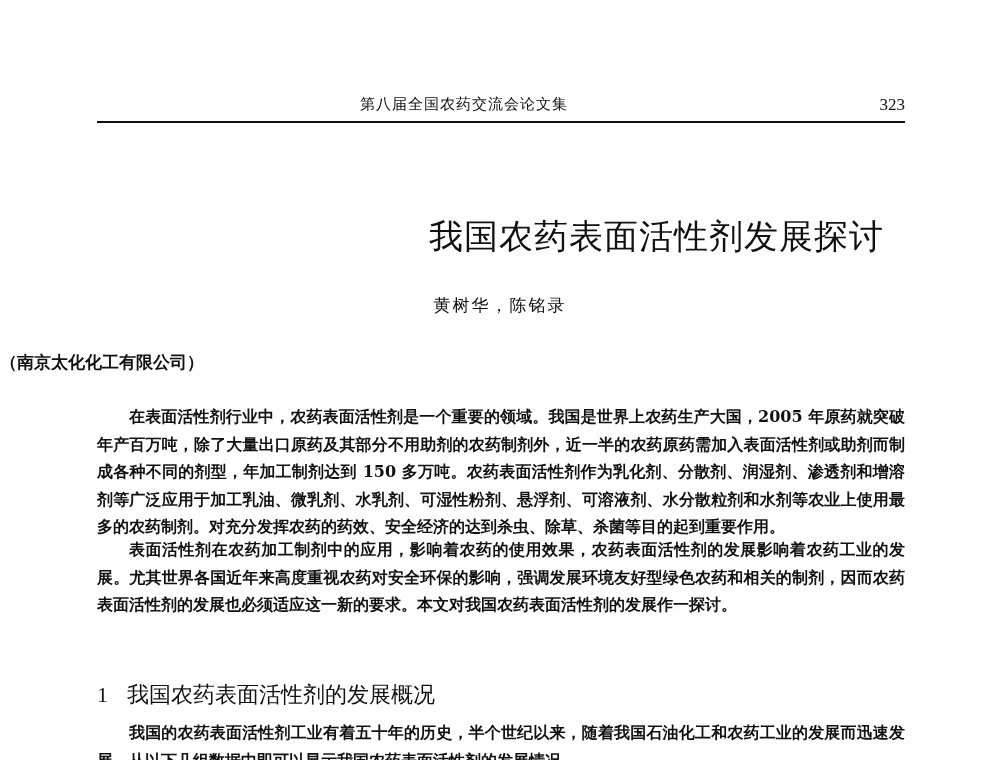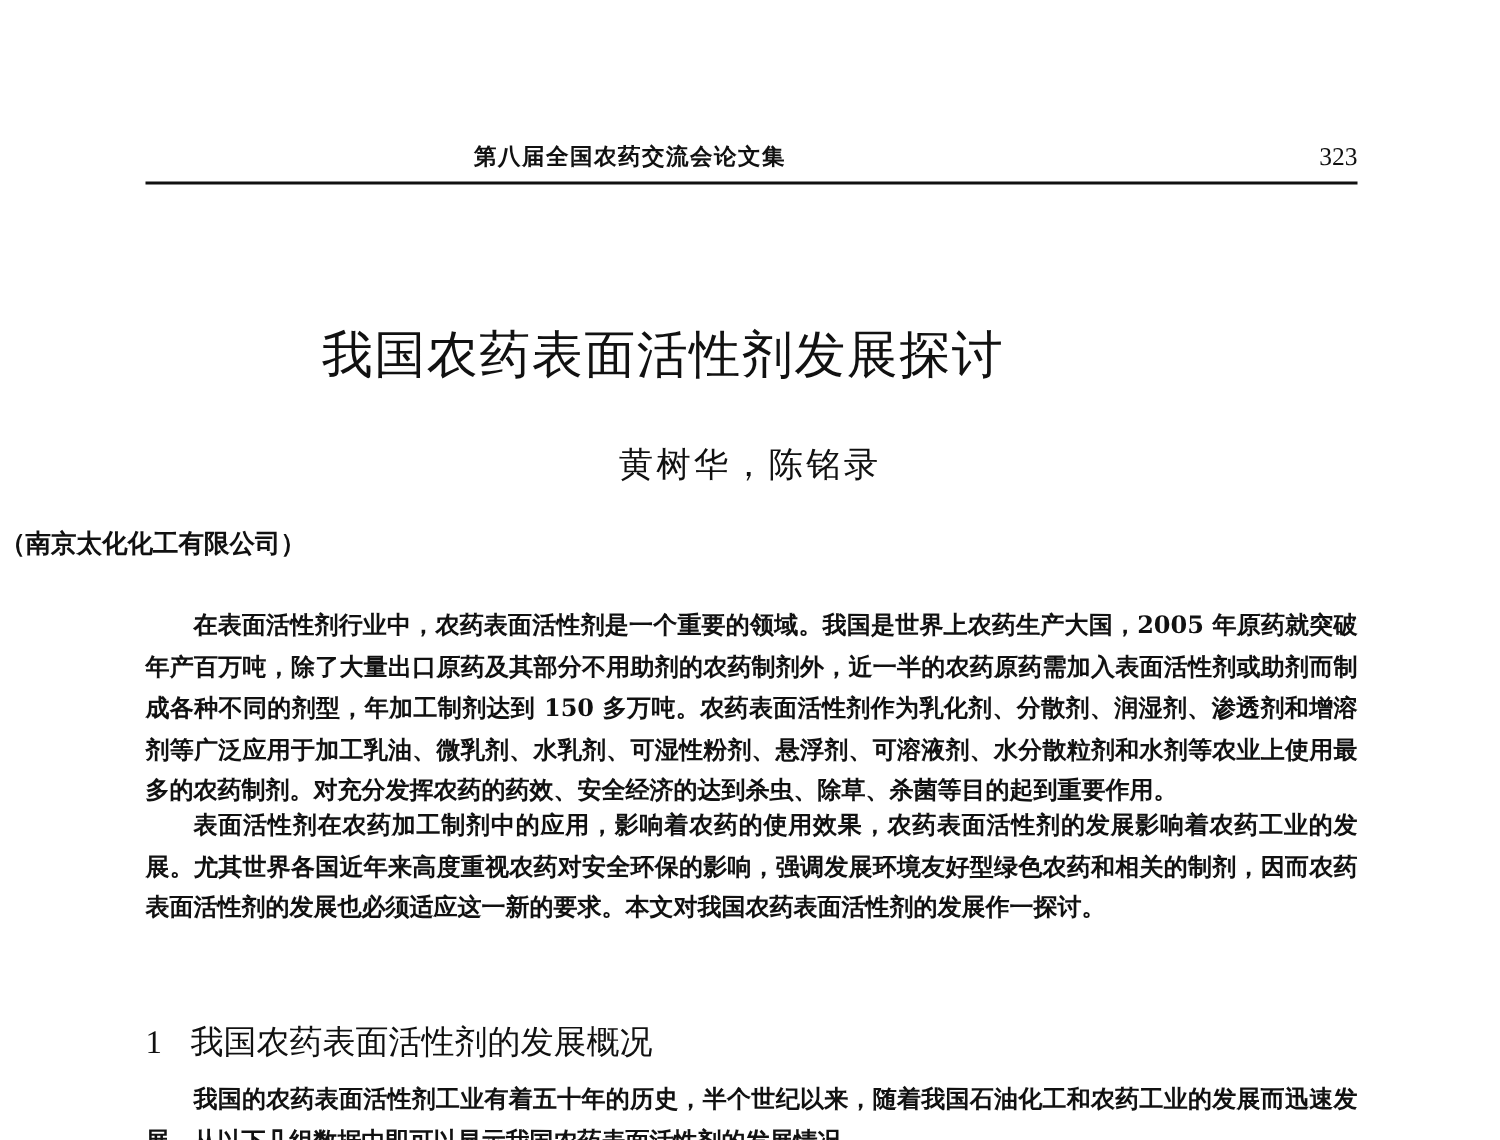--- a/index.html
+++ b/index.html
@@ -2,36 +2,36 @@
 <html><head>
 <meta charset="utf-8">
 <style>
   html, body { margin: 0; padding: 0; background: #ffffff; }
   body {
     width: 1000px; height: 760px; overflow: hidden; position: relative;
     font-family: "DejaVu Serif", "Liberation Serif", serif; color: #111;
   }
   .header-title {
     position: absolute; left: 0; width: 840px; top: 95px;
-    text-align: center; font-size: 15px; font-weight: bold; letter-spacing: 1px;
+    text-align: center; font-size: 15px; font-weight: normal; letter-spacing: 1px; padding-left: 44px;
   }
   .page-number {
     position: absolute; right: 95px; top: 95px;
     font-family: "Liberation Serif", serif; font-size: 17px;
   }
   .header-rule {
     position: absolute; left: 97px; width: 808px; top: 121px; height: 2px; background: #111;
   }
   .paper-title {
     position: absolute; left: 0; width: 884px; top: 214px;
-    text-align: center; font-family: "DejaVu Sans", sans-serif; font-size: 34px; letter-spacing: 1px;
+    text-align: right; font-family: "DejaVu Sans", sans-serif; font-size: 34px; letter-spacing: 1px;
   }
   .authors {
     position: absolute; left: 0; width: 1000px; top: 294px;
-    text-align: center; font-size: 23px; letter-spacing: 2px;
+    text-align: center; font-size: 17px; letter-spacing: 2px;
   }
   .affiliation {
     position: absolute; left: 0; width: 1000px; top: 351px;
     font-size: 17px; font-weight: bold;
   }
   .body-text {
     position: absolute; left: 97px; width: 808px;
     font-size: 16px; line-height: 27.5px; text-align: justify;
     font-weight: bold;
   }

